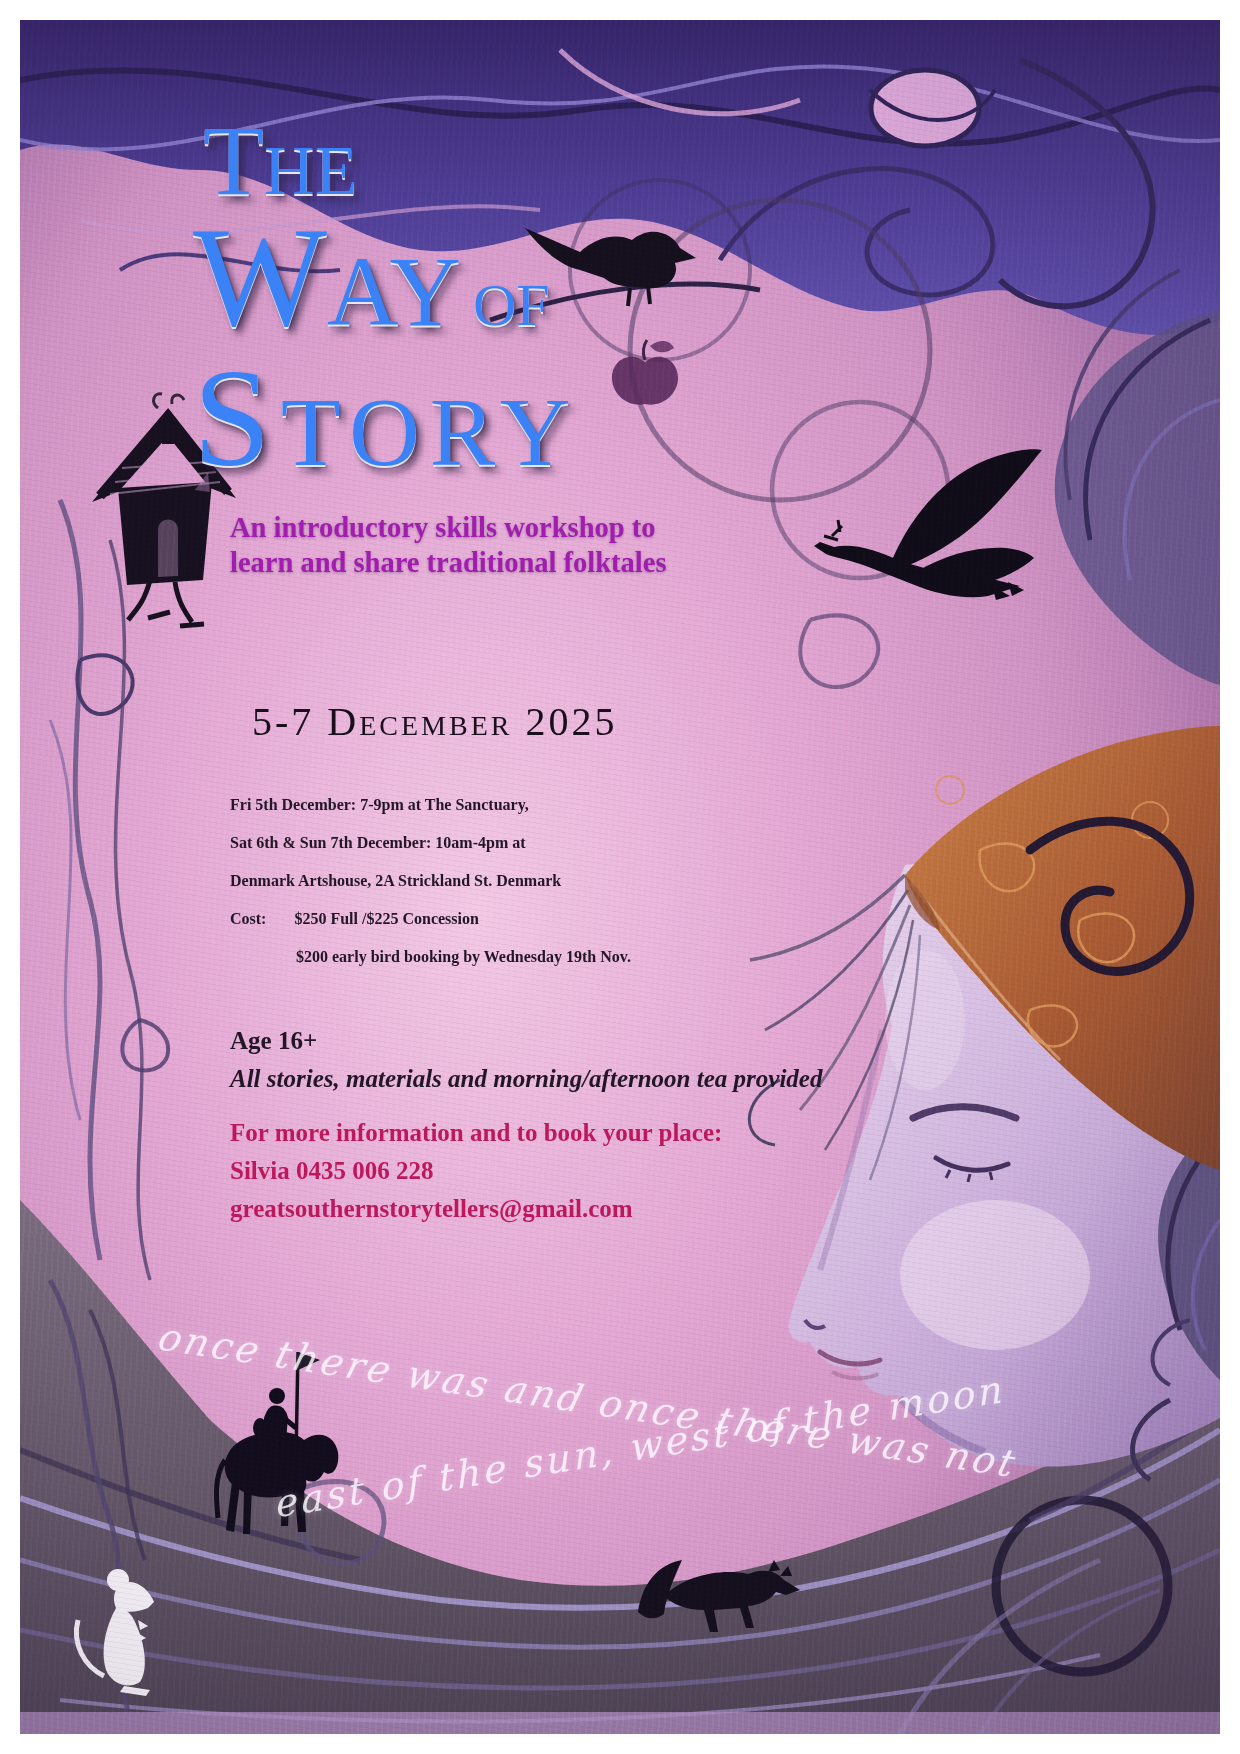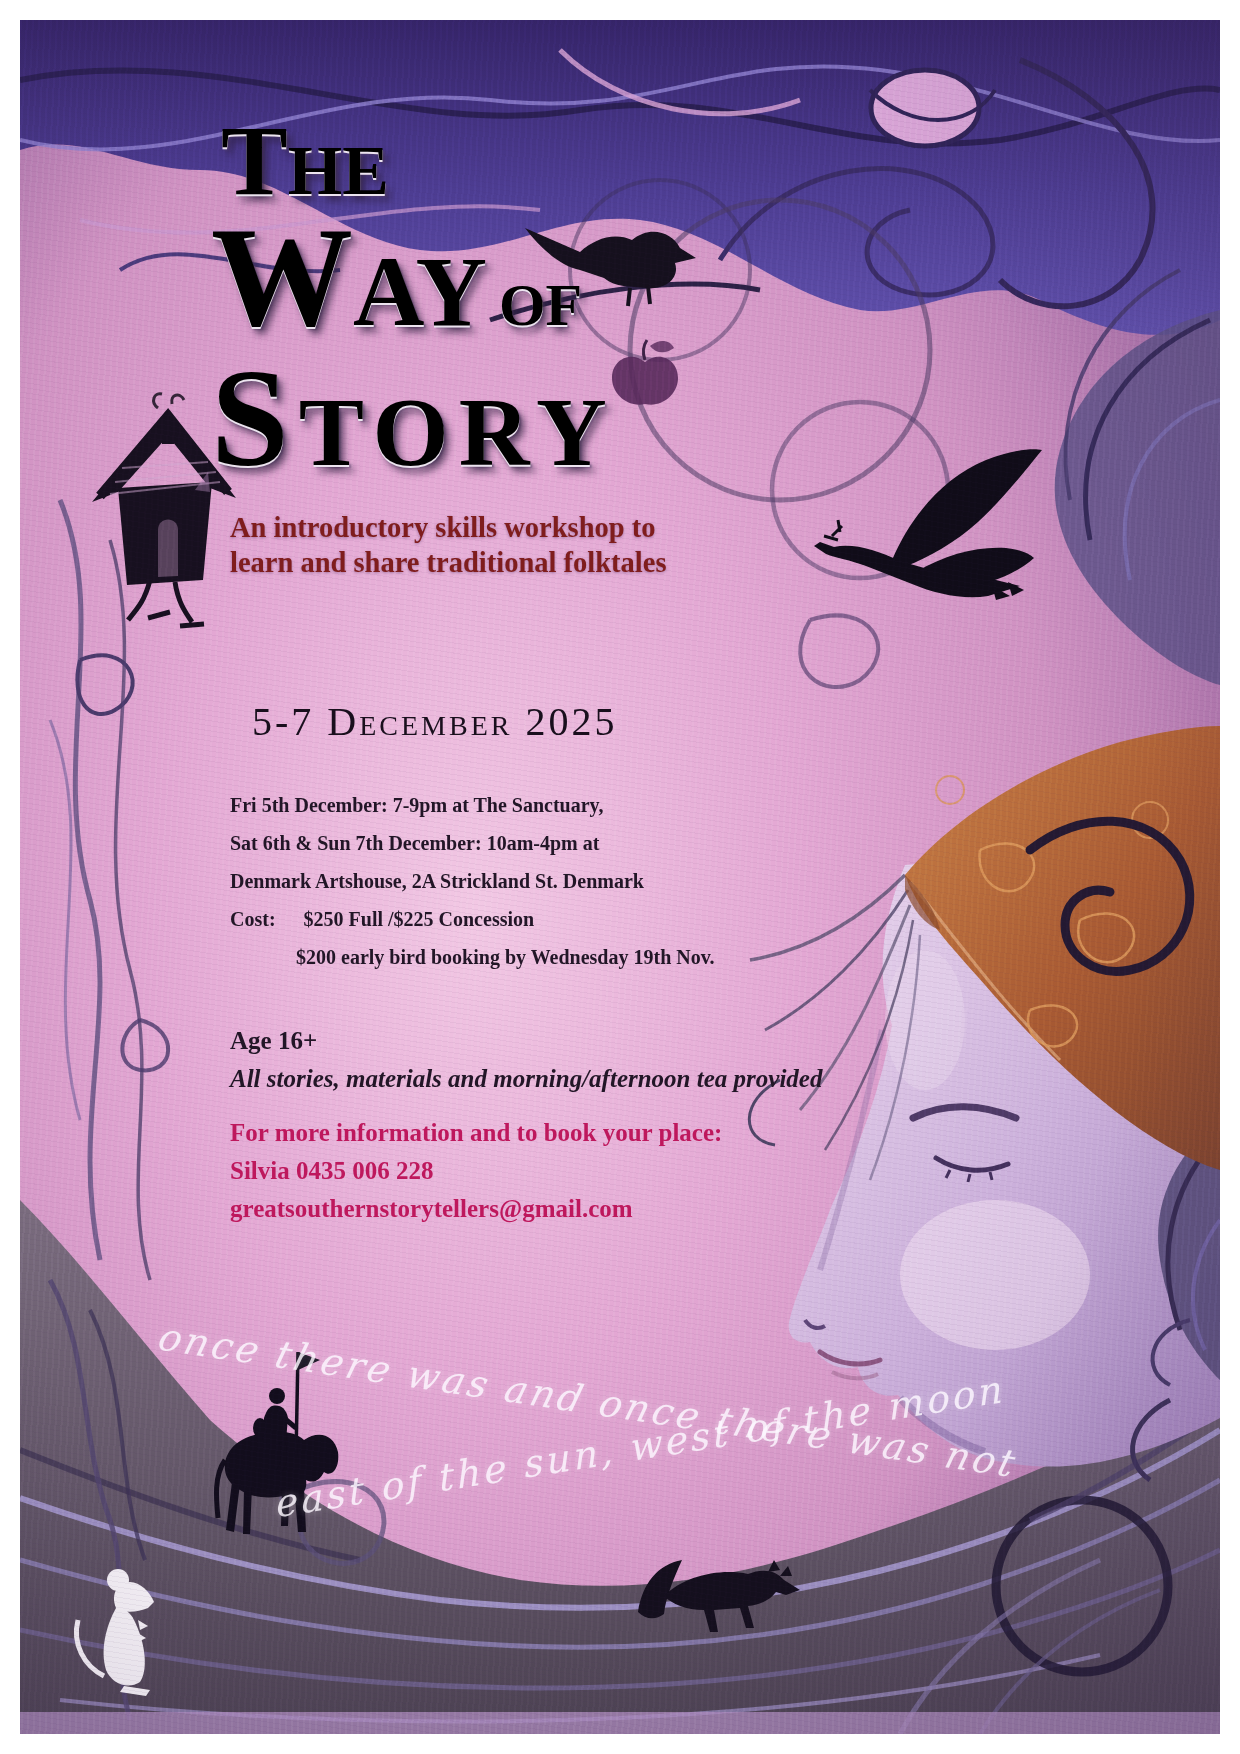--- a/index.html
+++ b/index.html
@@ -8,31 +8,31 @@
   .artwork{position:absolute;left:20px;top:20px;width:1200px;height:1714px;overflow:hidden;
            box-shadow:inset 0 0 140px rgba(62,38,86,.55), inset 0 0 40px rgba(62,38,86,.35);}
   .artwork svg{position:absolute;left:0;top:0;}
   .texture{position:absolute;inset:0;pointer-events:none;}
   .t1{background:repeating-linear-gradient(93deg,rgba(255,255,255,.055) 0 2px,transparent 2px 6px);mix-blend-mode:overlay;}
   .t2{background:repeating-linear-gradient(9deg,rgba(64,34,88,.05) 0 1px,transparent 1px 5px);}
   .vignette{position:absolute;inset:0;pointer-events:none;
             background:radial-gradient(ellipse 95% 85% at 42% 48%, transparent 55%, rgba(58,36,82,.28) 100%);}
 
   .txt{position:absolute;white-space:nowrap;}
-  .title-block{position:absolute;left:191px;top:96px;color:#000000;font-weight:bold;font-variant:small-caps;
+  .title-block{position:absolute;left:173px;top:96px;color:#3b82f6;font-weight:normal;font-variant:small-caps;
                text-shadow:0 2px 0 #ece4ef, 5px 7px 7px rgba(44,30,60,.68), 2px 3px 2px rgba(96,74,116,.55);}
   .t-the{font-size:100px;line-height:.9;margin-left:10px;}
   .t-way{font-size:142px;line-height:.95;margin-top:4px;}
   .t-way .of{font-size:86px;margin-left:12px;text-align:center;}
   .t-story{font-size:140px;line-height:.95;margin-top:6px;letter-spacing:10px;}
 
-  .subtitle{left:210px;top:490px;font-size:28.5px;line-height:35px;font-weight:bold;color:#7f1d1d;
+  .subtitle{left:210px;top:490px;font-size:28.5px;line-height:35px;font-weight:bold;color:#a21caf;
             text-shadow:0 1px 3px rgba(84,52,104,.45);}
   .date{left:232px;top:678px;font-size:40px;font-variant:small-caps;letter-spacing:3px;color:#190f1d;}
-  .info{left:210px;top:766px;font-size:20px;line-height:38px;font-weight:bold;color:#221627;}
+  .info{left:210px;top:766px;font-size:16px;line-height:38px;font-weight:bold;color:#221627;}
   .info .indent{padding-left:66px;}
   .cost-row span{display:inline-block;font-family:Liberation Serif, serif;}
   .cost-row .gap{margin-left:28px;}
   .age-block{left:210px;top:1002px;font-size:25px;line-height:38px;font-weight:bold;color:#221627;font-family:Liberation Serif, serif;}
   .age-block .ital{font-style:italic;}
   .contact{left:210px;top:1094px;font-size:25px;line-height:38px;font-weight:bold;color:#be185d;}
   .script-line{font-family:"DejaVu Serif","Liberation Serif",serif;font-style:italic;font-size:38px;
                letter-spacing:3px;color:rgba(252,248,255,.82);text-shadow:0 0 7px rgba(255,255,255,.28);}
   .script-1{left:145px;top:1295px;transform:rotate(8.5deg) skewX(-6deg);transform-origin:left top;}
   .script-2{left:255px;top:1462px;transform:rotate(-9deg) skewX(-6deg);transform-origin:left top;}

